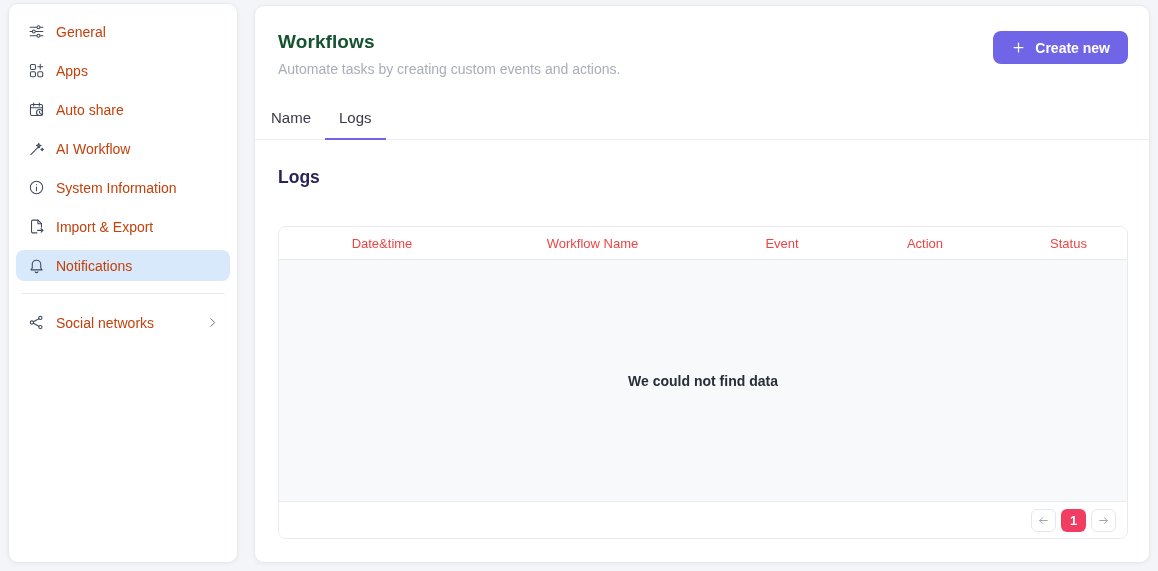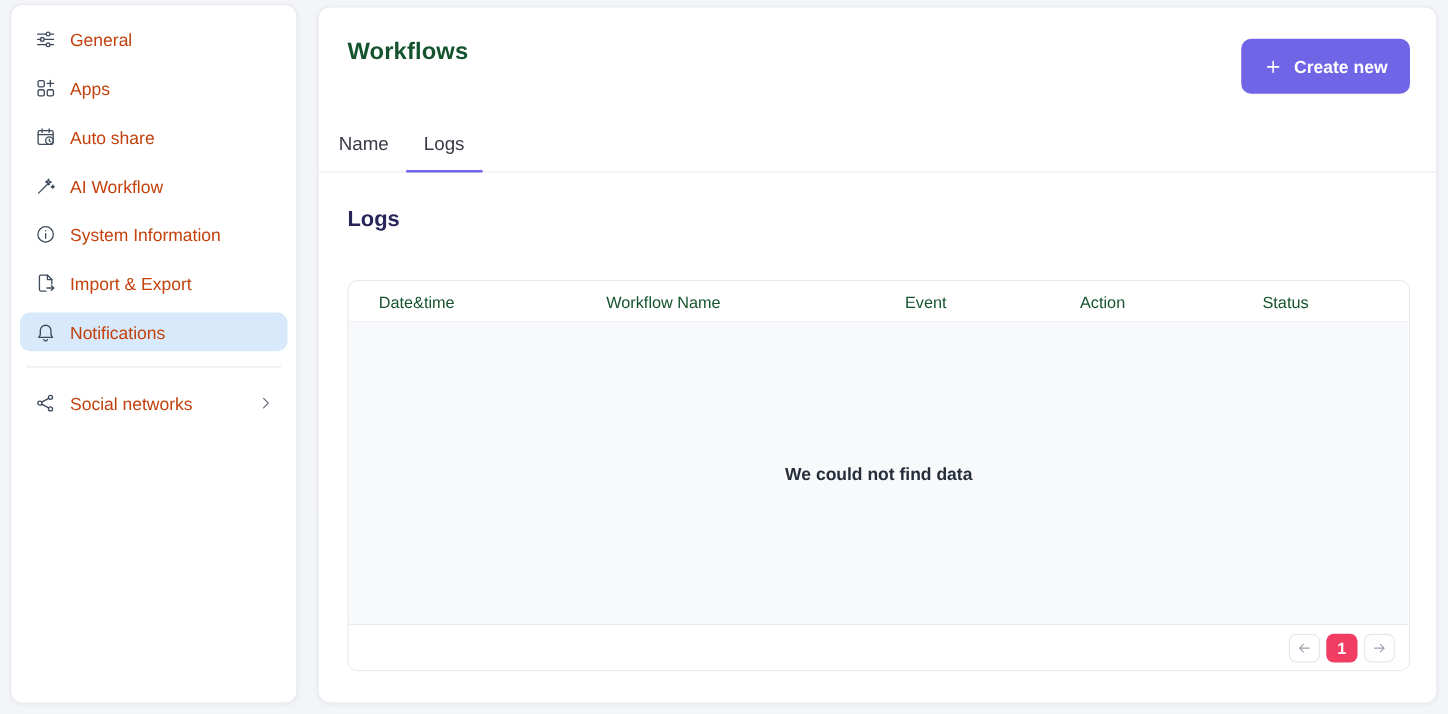--- a/index.html
+++ b/index.html
@@ -45,21 +45,21 @@
     box-shadow: 0 1px 4px rgba(25,39,68,.05);
   }
   .main-header {
     display: flex; justify-content: space-between; align-items: flex-start;
     padding: 25px 21px 0 23px;
   }
   .page-title { font-size: 19px; font-weight: 700; color: #14532d; letter-spacing: .1px; }
   .page-subtitle { margin-top: 8px; font-size: 14px; color: #a8adb8; }
   .btn-create {
     display: flex; align-items: center; gap: 9px;
-    height: 44px; padding: 0 18px;
+    height: 33px; padding: 0 18px;
     background: #7064e7; color: #ffffff;
     border: none; border-radius: 8px;
     font-size: 14px; font-weight: 700;
     font-family: "Liberation Sans", sans-serif;
     cursor: pointer;
   }
   .btn-create svg { width: 15px; height: 15px; stroke: #fff; stroke-width: 2; stroke-linecap: round; fill: none; }
   .tabs {
     display: flex; margin-top: 23px; padding-left: 2px;
     border-bottom: 1px solid #eceef4;
@@ -83,21 +83,21 @@
     background: #fff;
   }
   .t-head {
     display: grid;
     grid-template-columns: 182px 239px 140px 146px 1fr;
     align-items: center;
     height: 33px; flex: 0 0 33px;
     border-bottom: 1px solid #e9ebf0;
     background: #fff;
   }
-  .t-head .th { padding-left: 24px; font-size: 13px; color: #14532d; font-weight: 400; }
+  .t-head .th { padding-left: 24px; font-size: 13px; color: #ef4444; font-weight: 400; text-align: center; }
   .t-body {
     flex: 1; background: #f8f9fb;
     display: flex; align-items: center; justify-content: center;
   }
   .empty-msg { font-size: 14px; font-weight: 600; color: #272e3b; }
   .t-foot {
     flex: 0 0 37px; background: #fff;
     border-top: 1px solid #e9ebf0;
     display: flex; align-items: center; justify-content: flex-end;
     gap: 5px; padding-right: 11px;
@@ -218,20 +218,21 @@
     </span>
   </div>
 
 </nav>
 
 <section class="main-card">
 
   <div class="main-header">
     <div>
       <div class="page-title">Workflows</div>
+      <div class="page-subtitle">Automate tasks by creating custom events and actions.</div>
     </div>
     <button class="btn-create">
       <span style="display:flex;">
         <svg viewBox="0 0 24 24">
             <path d="M12 5v14M5 12h14"></path>
           </svg>
       </span>
       <span>Create new</span>
     </button>
   </div>

